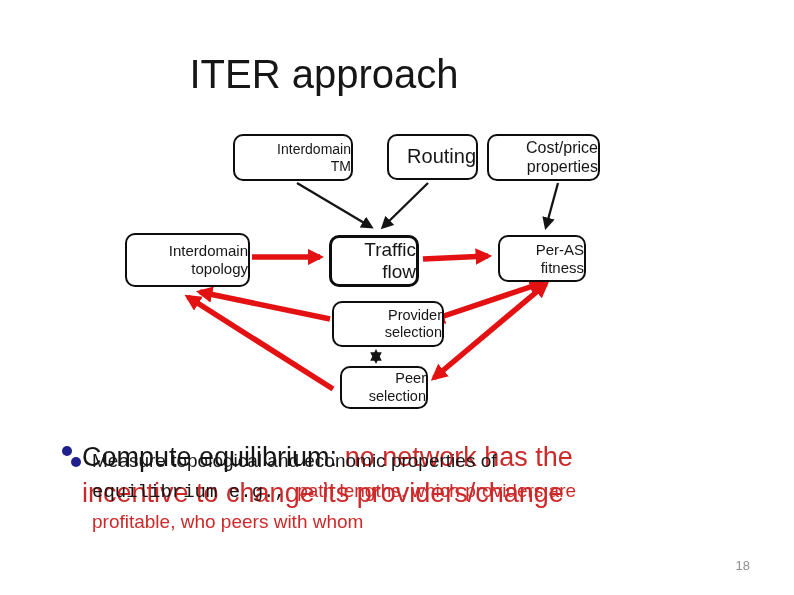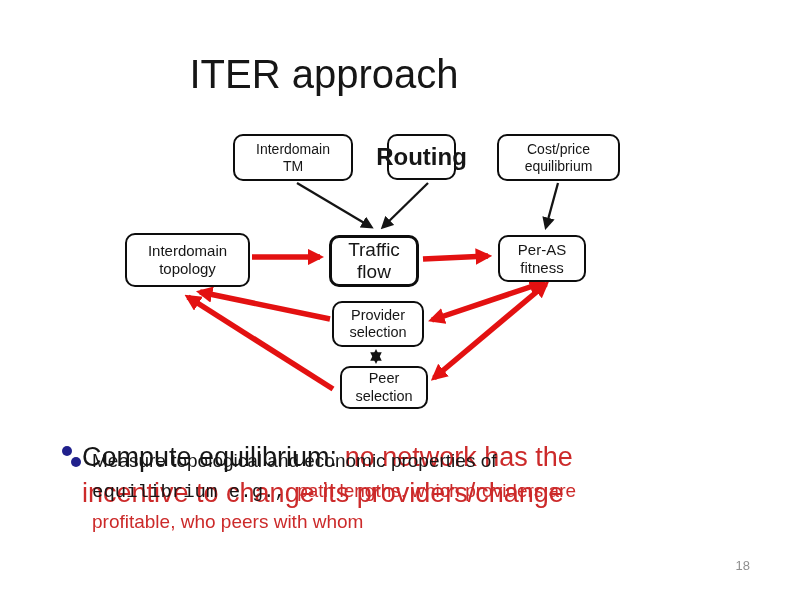--- a/index.html
+++ b/index.html
@@ -31,34 +31,34 @@
     z-index: 1;
     pointer-events: none;
   }
   .box {
     position: absolute;
     background: #ffffff;
     border: 2.5px solid #0d0d0d;
     border-radius: 10px;
     display: flex;
     flex-direction: column;
-    align-items: center;
+    align-items: flex-end;
     justify-content: center;
     text-align: center;
     line-height: 1.18;
     z-index: 2;
   }
   .box span { display: block; }
   .box-interdomain-tm   { left: 233px; top: 134px; width: 120px; height: 47px; font-size: 14px; }
-  .box-routing          { left: 387px; top: 134px; width: 69px;  height: 46px; font-size: 24px; font-weight: bold; }
-  .box-cost-price       { left: 497px; top: 134px; width: 123px; height: 47px; font-size: 14px; }
+  .box-routing          { left: 387px; top: 134px; width: 91px;  height: 46px; font-size: 20px; }
+  .box-cost-price       { left: 487px; top: 134px; width: 113px; height: 47px; font-size: 16px; }
   .box-interdomain-topology { left: 125px; top: 233px; width: 125px; height: 54px; font-size: 15px; }
   .box-traffic-flow     { left: 329px; top: 235px; width: 90px;  height: 52px; font-size: 19px; border-width: 3px; }
   .box-per-as-fitness   { left: 498px; top: 235px; width: 88px;  height: 47px; font-size: 15px; }
-  .box-provider-selection { left: 332px; top: 301px; width: 92px; height: 46px; font-size: 14.5px; }
+  .box-provider-selection { left: 332px; top: 301px; width: 112px; height: 46px; font-size: 14.5px; }
   .box-peer-selection   { left: 340px; top: 366px; width: 88px;  height: 43px; font-size: 14.5px; }
 
   .bullet-dot {
     position: absolute;
     width: 10px; height: 10px;
     border-radius: 50%;
     z-index: 5;
   }
   .dot-compute { left: 62px; top: 446px; }
   .dot-measure { left: 71px; top: 457px; }
@@ -118,21 +118,21 @@
 
   <div class="box box-interdomain-tm">
     <span>Interdomain</span>
     <span>TM</span>
   </div>
   <div class="box box-routing">
     <span>Routing</span>
   </div>
   <div class="box box-cost-price">
     <span>Cost/price</span>
-    <span>equilibrium</span>
+    <span>properties</span>
   </div>
   <div class="box box-interdomain-topology">
     <span>Interdomain</span>
     <span>topology</span>
   </div>
   <div class="box box-traffic-flow">
     <span>Traffic</span>
     <span>flow</span>
   </div>
   <div class="box box-per-as-fitness">

